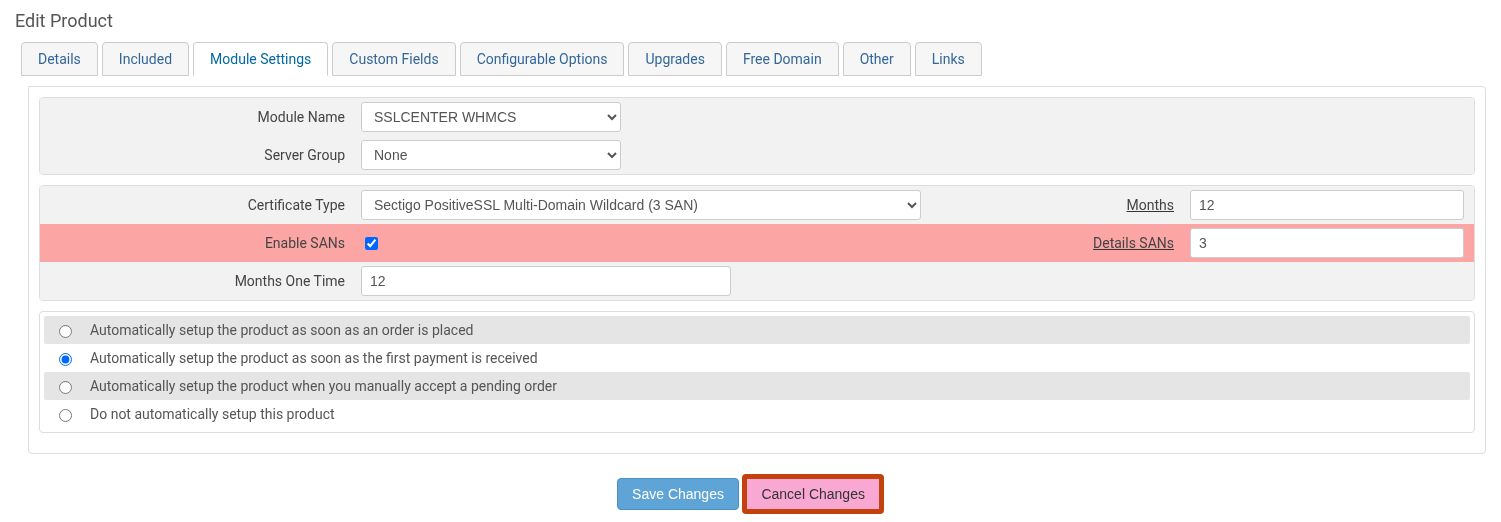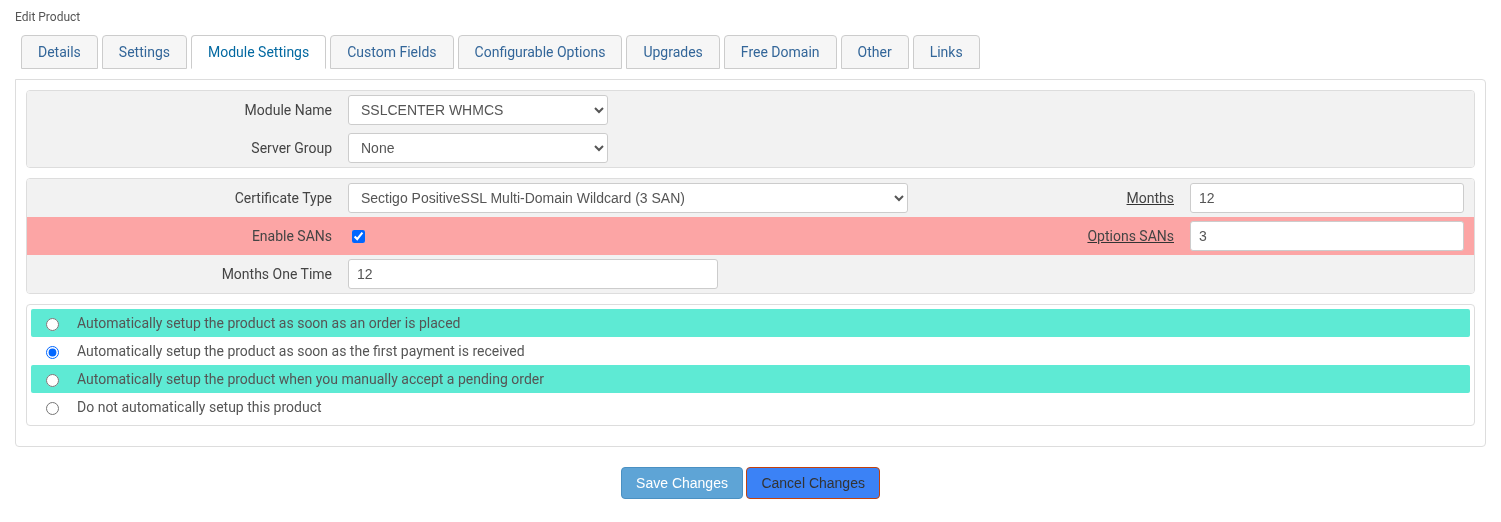--- a/index.html
+++ b/index.html
@@ -9,21 +9,21 @@
     font-family: -apple-system, BlinkMacSystemFont, "Segoe UI", Roboto, "Helvetica Neue", Arial, sans-serif;
     font-size: 14px;
     color: #333;
     background: #fff;
     width: 1501px;
   }
   .page {
     padding: 10px 15px;
   }
   .page-title {
-    font-size: 12px;
+    font-size: 18px;
     color: #555;
     margin: 0 0 10px 0;
     font-weight: 400;
   }
   .tabs {
     display: flex;
     gap: 4px;
     margin-bottom: 12px;
     padding-left: 6px;
   }
@@ -40,20 +40,21 @@
   .tab.active {
     background: #fff;
     color: #0369a1;
     border-bottom: 1px solid #fff;
   }
   .tab-content {
     border: 1px solid #ddd;
     border-radius: 0 4px 4px 4px;
     padding: 10px;
     margin-top: -1px;
+    margin-left: 13px;
   }
   .fieldset {
     border: 1px solid #ddd;
     border-radius: 4px;
     padding: 0;
     margin-bottom: 10px;
     overflow: hidden;
   }
   .form-row {
     display: flex;
@@ -102,39 +103,39 @@
   .two-col .input-col-r {
     width: 290px;
     padding: 4px 10px 4px 6px;
   }
   .radio-row {
     display: flex;
     align-items: center;
     padding: 6px 10px;
     border-radius: 2px;
   }
-  .radio-row.shaded { background: #5eead4; }
+  .radio-row.shaded { background: #e5e5e5; }
   .radio-row input[type="radio"] {
     margin-right: 18px;
   }
   .radio-row label {
     color: #555;
   }
   .footer-buttons {
     text-align: center;
     margin-top: 20px;
   }
   .btn {
     display: inline-block;
     padding: 7px 14px;
     border-radius: 4px;
     font-size: 14px;
     cursor: pointer;
-    border: 1px solid #c2410c;
-    background: #3b82f6;
+    border: 5px solid #c2410c;
+    background: #f9a8d4;
     color: #333;
   }
   .btn-primary {
     background: #5ea4d6;
     border: 1px solid #4a90c2;
     color: #fff;
   }
   input[type="checkbox"] {
     accent-color: #0066ff;
   }
@@ -143,21 +144,21 @@
   }
 </style>
 </head>
 <body>
 
 <div class="page">
   <h1 class="page-title">Edit Product</h1>
 
   <div class="tabs">
     <div class="tab">Details</div>
-    <div class="tab">Settings</div>
+    <div class="tab">Included</div>
     <div class="tab active">Module Settings</div>
     <div class="tab">Custom Fields</div>
     <div class="tab">Configurable Options</div>
     <div class="tab">Upgrades</div>
     <div class="tab">Free Domain</div>
     <div class="tab">Other</div>
     <div class="tab">Links</div>
   </div>
 
   <div class="tab-content">
@@ -200,21 +201,21 @@
       </div>
 
       <div class="two-col shaded" style="background:#fca5a5">
         <div class="left form-row">
           <div class="label-col">Enable SANs</div>
           <div class="input-col">
             <input type="checkbox" checked="" style="">
           </div>
         </div>
         <div class="right form-row">
-          <div class="label-col-r">Options SANs</div>
+          <div class="label-col-r">Details SANs</div>
           <div class="input-col-r">
             <input type="text" style="width: 100%;" value="3">
           </div>
         </div>
       </div>
 
       <div class="form-row shaded">
         <div class="label-col">Months One Time</div>
         <div class="input-col">
           <input type="text" style="width: 370px;" value="12">

